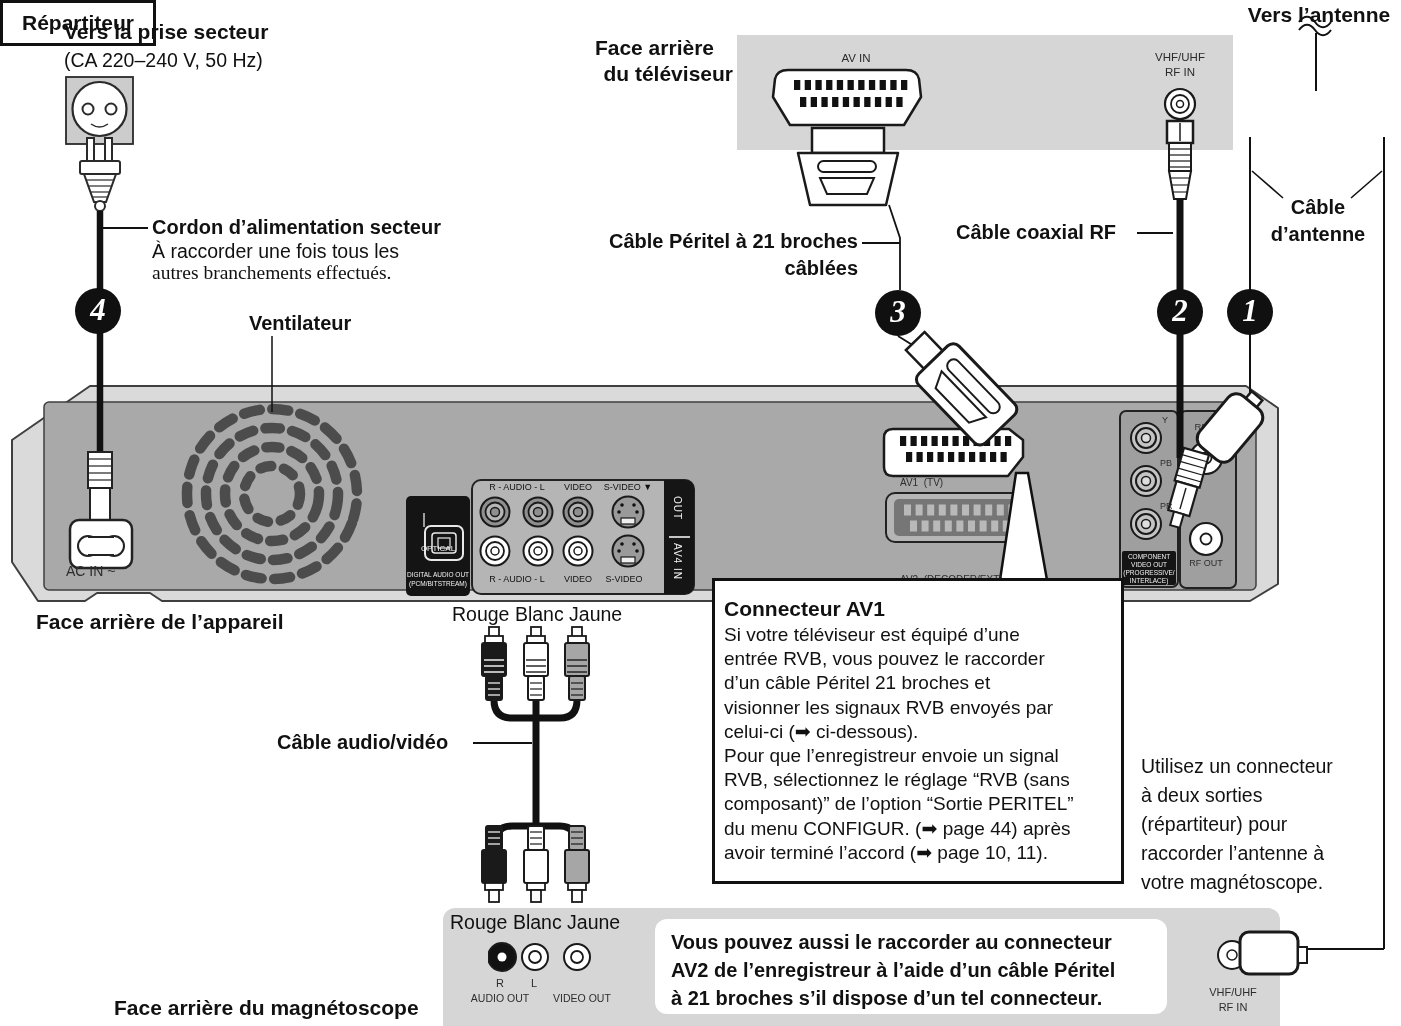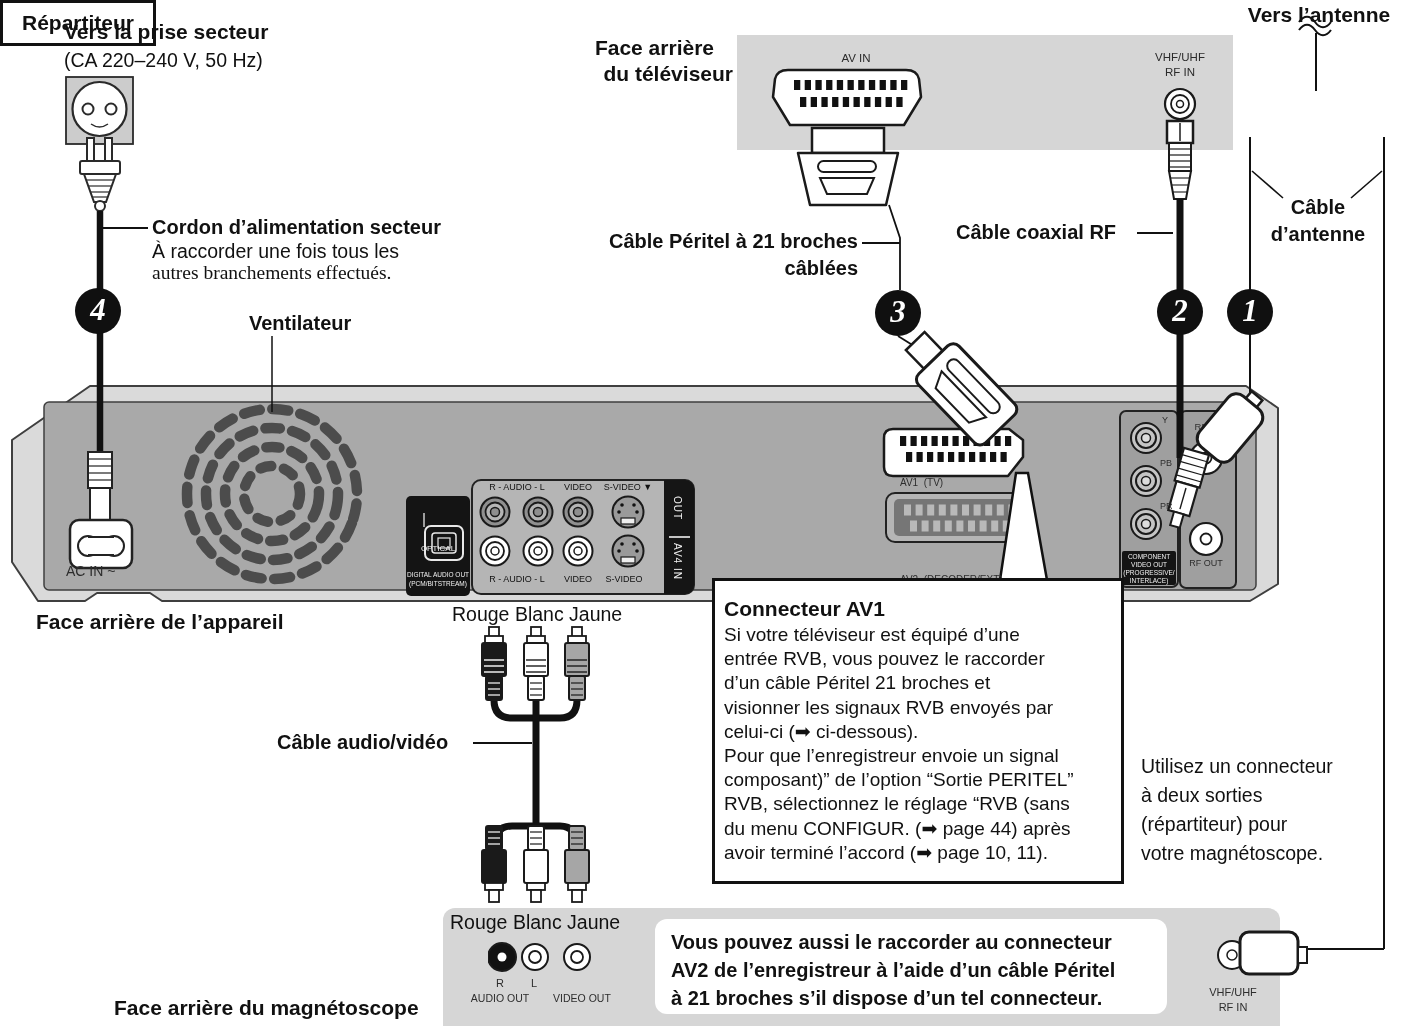--- a/index.html
+++ b/index.html
@@ -377,30 +377,31 @@
   <div class="lbl tiny c" style="left:1181px;top:559px;width:50px;color:#2d2d2d;">RF OUT</div>
 
   <div id="av1note" class="box">
     <div class="title">Connecteur AV1</div>
     <div class="line">Si votre téléviseur est équipé d’une</div>
     <div class="line">entrée RVB, vous pouvez le raccorder</div>
     <div class="line">d’un câble Péritel 21 broches et</div>
     <div class="line">visionner les signaux RVB envoyés par</div>
     <div class="line">celui-ci (➡ ci-dessous).</div>
     <div class="line">Pour que l’enregistreur envoie un signal</div>
+    <div class="line">RVB, sélectionnez le réglage “RVB (sans</div>
     <div class="line">composant)” de l’option “Sortie PERITEL”</div>
-    <div class="line">RVB, sélectionnez le réglage “RVB (sans</div>
     <div class="line">du menu CONFIGUR. (➡ page 44) après</div>
     <div class="line">avoir terminé l’accord (➡ page 10, 11).</div>
   </div>
 
   <div id="splitnote">
     <div class="line">Utilisez un connecteur</div>
     <div class="line">à deux sorties</div>
     <div class="line">(répartiteur) pour</div>
+    <div class="line">raccorder l’antenne à</div>
     <div class="line">votre magnétoscope.</div>
   </div>
 
   <div id="av2note" class="box">
     <div class="line">Vous pouvez aussi le raccorder au connecteur</div>
     <div class="line">AV2 de l’enregistreur à l’aide d’un câble Péritel</div>
     <div class="line">à 21 broches s’il dispose d’un tel connecteur.</div>
   </div>
 
   <div class="lbl" style="left:450px;top:911px;">Rouge Blanc Jaune</div>

